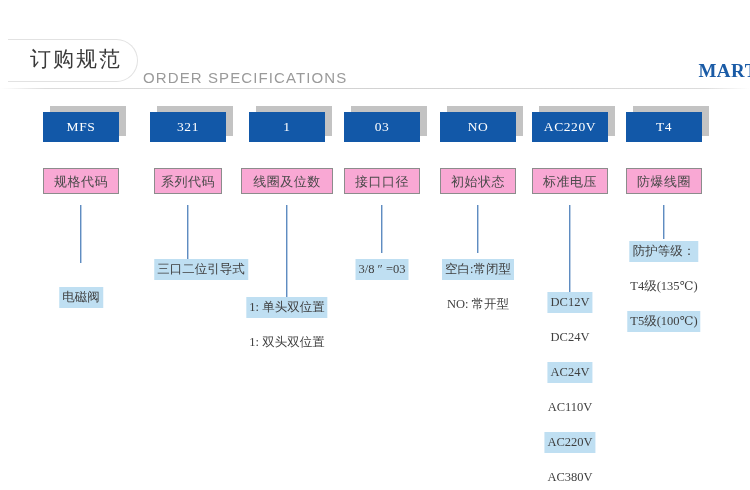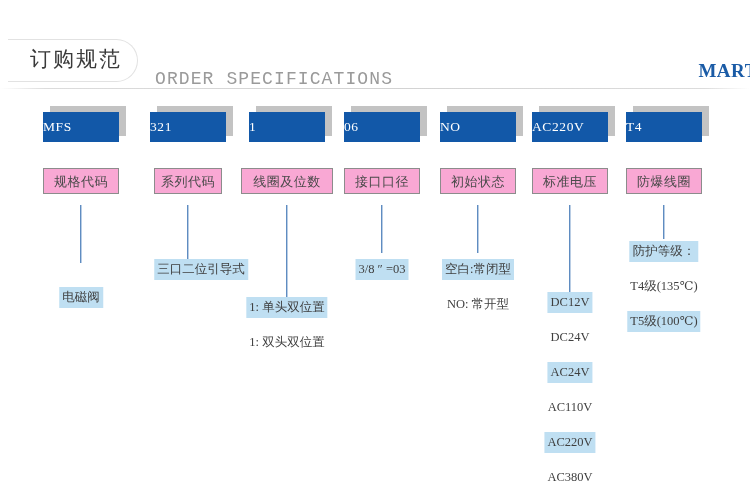--- a/index.html
+++ b/index.html
@@ -36,26 +36,25 @@
     left: 30px; top: 45px;
     font-size: 21px;
     color: #3a3a3a;
     letter-spacing: 2px;
     font-family: "Liberation Serif", "DejaVu Serif", serif;
     white-space: nowrap;
   }
   #title-en {
     position: absolute;
     left: 143px; top: 69px;
-    font-size: 18px;
+    font-size: 15px;
     color: #9a9a9a;
     letter-spacing: 1.1px;
     white-space: nowrap;
-    font-family: Liberation Mono, monospace;
-    margin-left: 12px;
+    font-family: Liberation Sans, sans-serif;
   }
   #brand {
     position: absolute;
     right: 18px; top: 60px;
     font-size: 19px;
     font-weight: bold;
     color: #1a5ba6;
     letter-spacing: 0.5px;
     white-space: nowrap;
     font-family: "Liberation Serif", "DejaVu Serif", serif;
@@ -82,20 +81,21 @@
     position: absolute;
     left: 7px; top: -6px;
     width: 100%; height: 100%;
     background: #c3c3c3;
   }
   .chip {
     position: relative;
     background: #1258a8;
     color: #ffffff;
     font-size: 13.5px;
+    text-align: center;
     line-height: 30px;
     height: 30px;
     letter-spacing: 0.6px;
     white-space: nowrap;
     font-family: "Liberation Serif", "DejaVu Serif", serif;
   }
 
   
   .labelbox {
     position: absolute;
@@ -181,21 +181,21 @@
       <div class="chip">1</div>
     </div>
     <div class="labelbox" style="left: 287px; width: 92px; text-align: center;">线圈及位数</div>
     <div class="connector" style="left: 287px; top: 205px; height: 92px;"></div>
     <div class="details left-align" style="left: 287px; top: 297px;">
       <div class="det-line hl"><span>1: 单头双位置</span></div>
       <div class="det-line"><span>1: 双头双位置</span></div>
     </div>
     <div class="chip-wrap" style="left: 382px; width: 76px;">
       <div class="chip-shadow"></div>
-      <div class="chip">06</div>
+      <div class="chip">03</div>
     </div>
     <div class="labelbox" style="left: 382px; width: 76px;">接口口径</div>
     <div class="connector" style="left: 382px; top: 205px; height: 48px;"></div>
     <div class="details" style="left: 382px; top: 259px;">
       <div class="det-line hl"><span>3/8 ″ =03</span></div>
     </div>
     <div class="chip-wrap" style="left: 478px; width: 76px;">
       <div class="chip-shadow"></div>
       <div class="chip">NO</div>
     </div>

